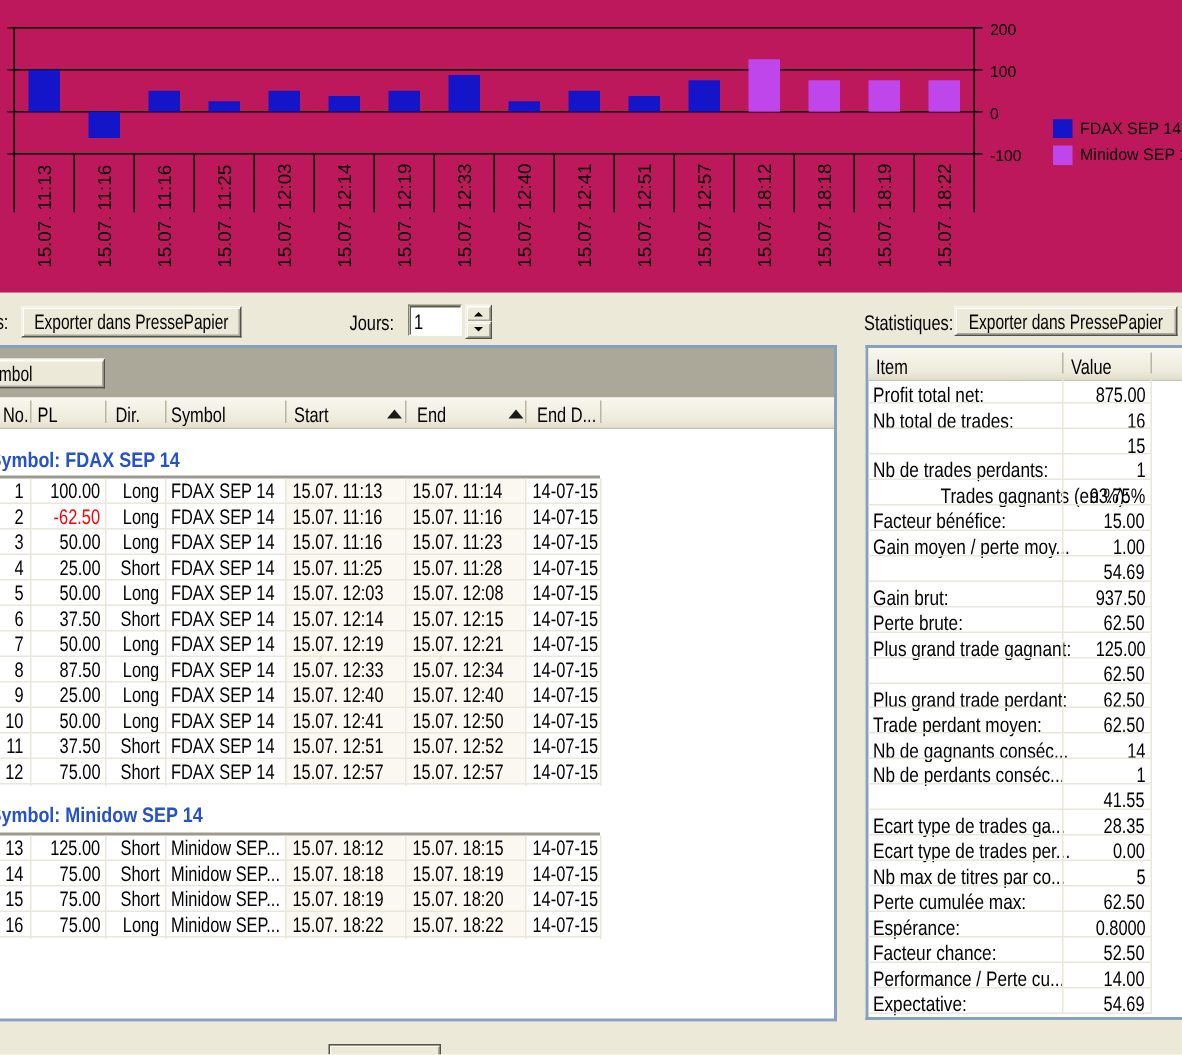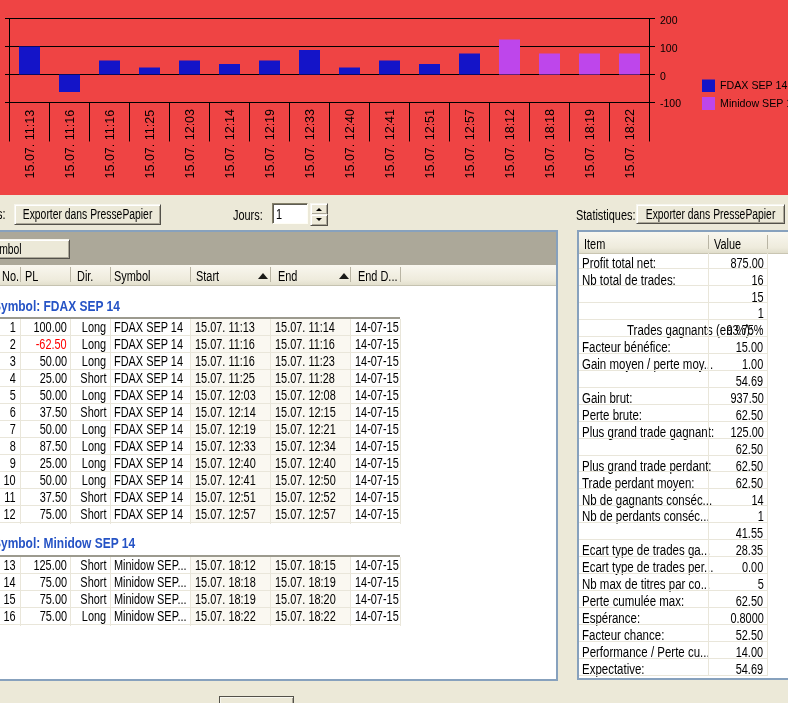--- a/index.html
+++ b/index.html
@@ -8,21 +8,21 @@
 .t{display:inline-block;transform:scaleX(0.78);transform-origin:0 0;white-space:pre;}
 .tr2{display:inline-block;transform:scaleX(0.78);transform-origin:100% 0;white-space:pre;}
 .tb{display:inline-block;transform:scaleX(0.74);transform-origin:50% 0;white-space:pre;}
 .btn{background:#ece9d8;border:1px solid;border-color:#f7f6ee #53514a #53514a #f7f6ee;
   box-shadow:inset 1px 1px 0 #ffffff, inset -1px -1px 0 #aca899;
   display:flex;align-items:center;justify-content:center;}
 .rowline{height:1px;background:#e9e6da;}
 .vline{width:1px;background:#e9e6da;}
 </style></head><body>
 <div id="root">
-<div style="left:0;top:0;width:788px;height:195px;background:#ef4444;"><svg width="788" height="193">
+<div style="left:0;top:0;width:788px;height:195px;background:#be185d;"><svg width="788" height="193">
         <line x1="5" y1="18.5" x2="649.5" y2="18.5" stroke="#000" stroke-width="1"></line>
         <line x1="5" y1="46.5" x2="649.5" y2="46.5" stroke="#000" stroke-width="1"></line>
         <line x1="5" y1="74.5" x2="649.5" y2="74.5" stroke="#000" stroke-width="1"></line>
         <line x1="5" y1="102.5" x2="649.5" y2="102.5" stroke="#000" stroke-width="1"></line>
         <line x1="9.5" y1="18" x2="9.5" y2="141.5" stroke="#000" stroke-width="1"></line>
         <line x1="649.5" y1="18" x2="649.5" y2="141.5" stroke="#000" stroke-width="1"></line>
         <line x1="49.5" y1="102.5" x2="49.5" y2="141.5" stroke="#000" stroke-width="1"></line>
         <line x1="89.5" y1="102.5" x2="89.5" y2="141.5" stroke="#000" stroke-width="1"></line>
         <line x1="129.5" y1="102.5" x2="129.5" y2="141.5" stroke="#000" stroke-width="1"></line>
         <line x1="169.5" y1="102.5" x2="169.5" y2="141.5" stroke="#000" stroke-width="1"></line>
@@ -314,20 +314,21 @@
     <div style="left:578.5px;top:269.42px;width:209.5px;height:16.92px;line-height:16.92px;">
       <div style="left:3px;top:2.2px;"><span class="t" style="transform:scaleX(0.82);">Nb total de trades:</span></div>
       <div style="right:24.5px;top:2.2px;"><span class="tr2">16</span></div>
     </div>
     <div class="rowline" style="left:578.5px;top:285.34px;width:188.5px;"></div>
     <div style="left:578.5px;top:286.34px;width:209.5px;height:16.92px;line-height:16.92px;">
       <div style="right:24.5px;top:2.2px;"><span class="tr2">15</span></div>
     </div>
     <div class="rowline" style="left:578.5px;top:302.26px;width:188.5px;"></div>
     <div style="left:578.5px;top:303.26px;width:209.5px;height:16.92px;line-height:16.92px;">
+      <div style="left:3px;top:2.2px;"><span class="t" style="transform:scaleX(0.82);">Nb de trades perdants:</span></div>
       <div style="right:24.5px;top:2.2px;"><span class="tr2">1</span></div>
     </div>
     <div class="rowline" style="left:578.5px;top:319.18px;width:188.5px;"></div>
     <div style="left:578.5px;top:320.18px;width:209.5px;height:16.92px;line-height:16.92px;">
       <div style="left:3px;top:2.2px;margin-left:45px;"><span class="t" style="transform:scaleX(0.82);">Trades gagnants (en %):</span></div>
       <div style="right:24.5px;top:2.2px;"><span class="tr2">93.75%</span></div>
     </div>
     <div class="rowline" style="left:578.5px;top:336.10px;width:188.5px;"></div>
     <div style="left:578.5px;top:337.10px;width:209.5px;height:16.92px;line-height:16.92px;">
       <div style="left:3px;top:2.2px;"><span class="t" style="transform:scaleX(0.82);">Facteur bénéfice:</span></div>

